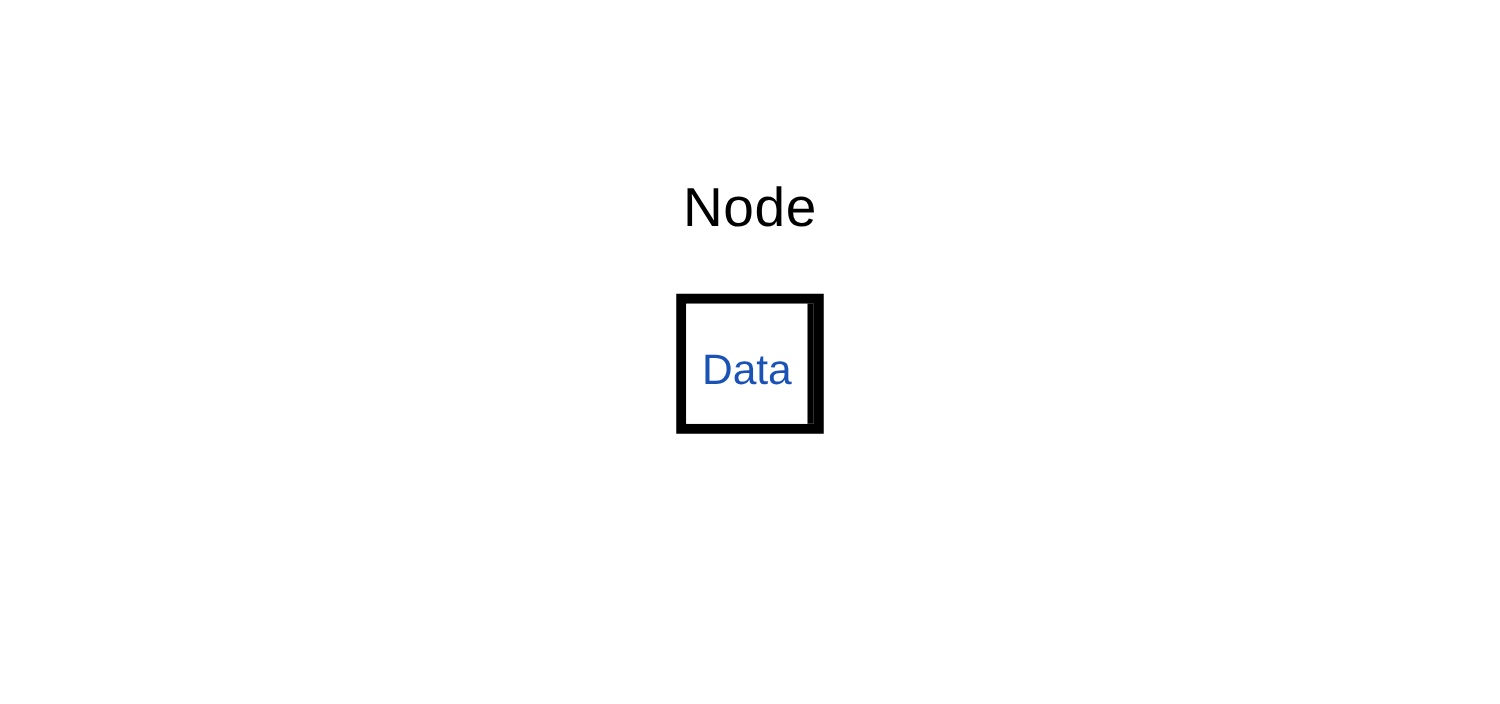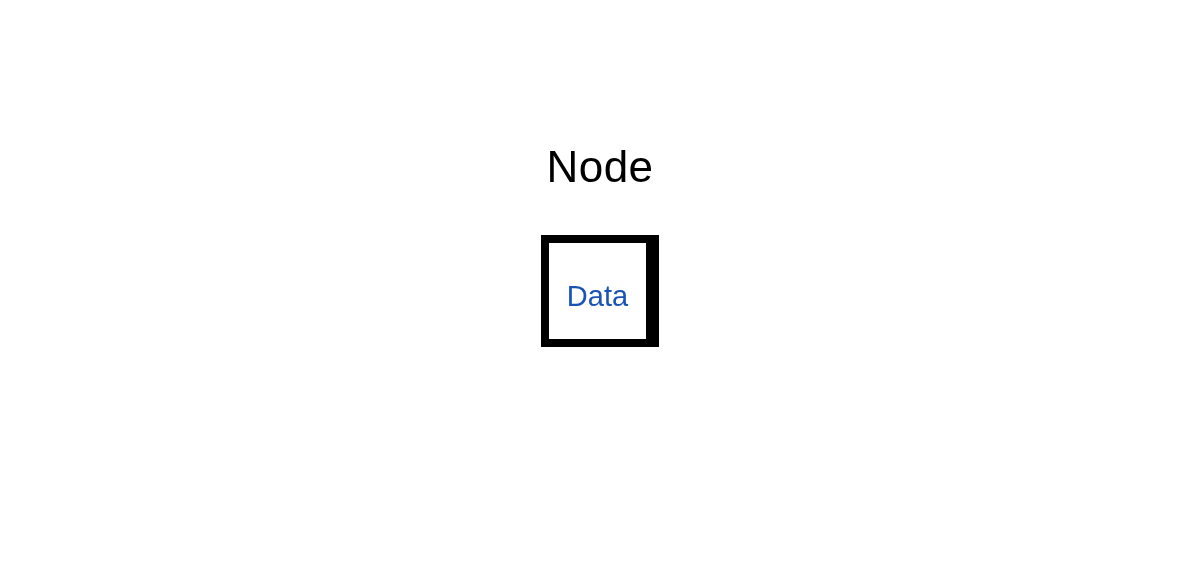--- a/index.html
+++ b/index.html
@@ -46,21 +46,21 @@
     align-items: stretch;
     border: 8px solid var(--border);
     background: var(--background);
     height: 112px;
   }
   .node-cell {
     display: flex;
     align-items: center;
     justify-content: center;
     padding-top: 10px;
-    font-size: 29px;
+    font-size: 34px;
     color: var(--cell-text);
     background: var(--background);
   }
   .node-cell.cell-data { width: 97px; }
   .node-cell.cell-reference { width: 180px; }
   .cell-divider {
     width: 5px;
     background: var(--border);
   }
 </style>

